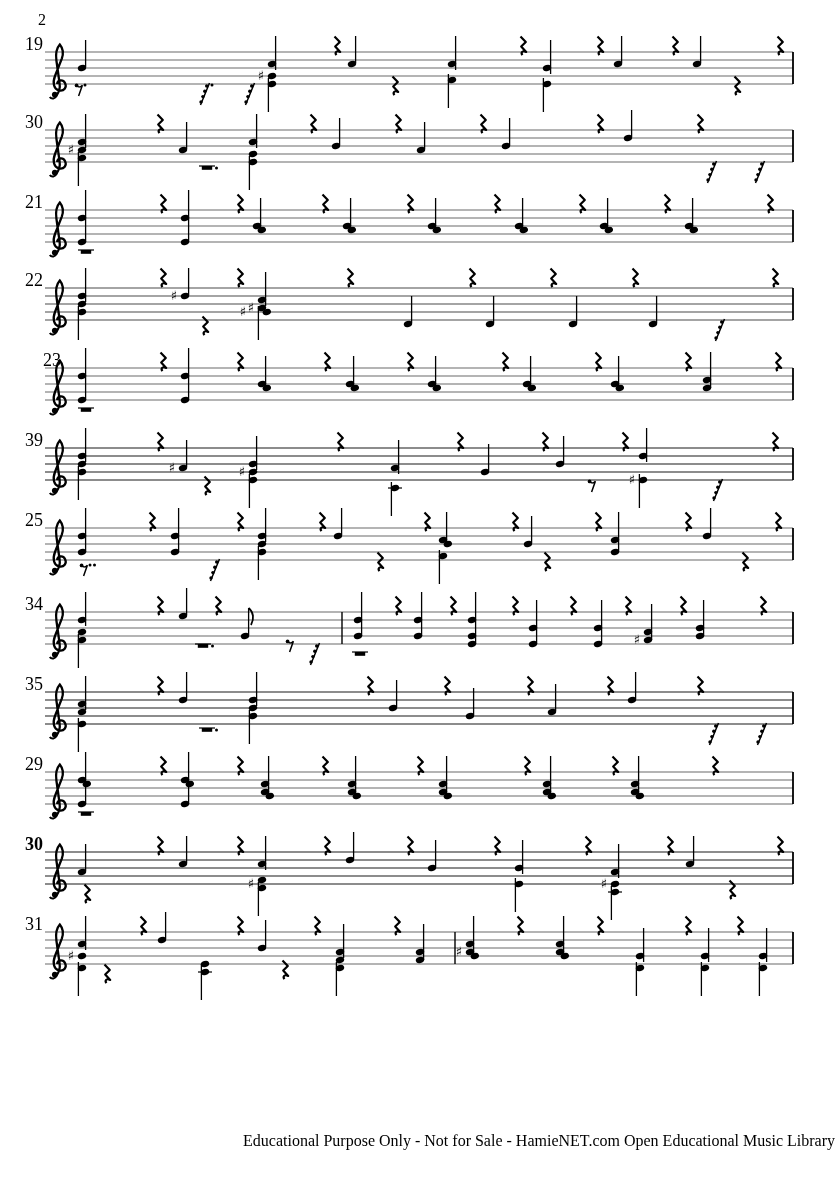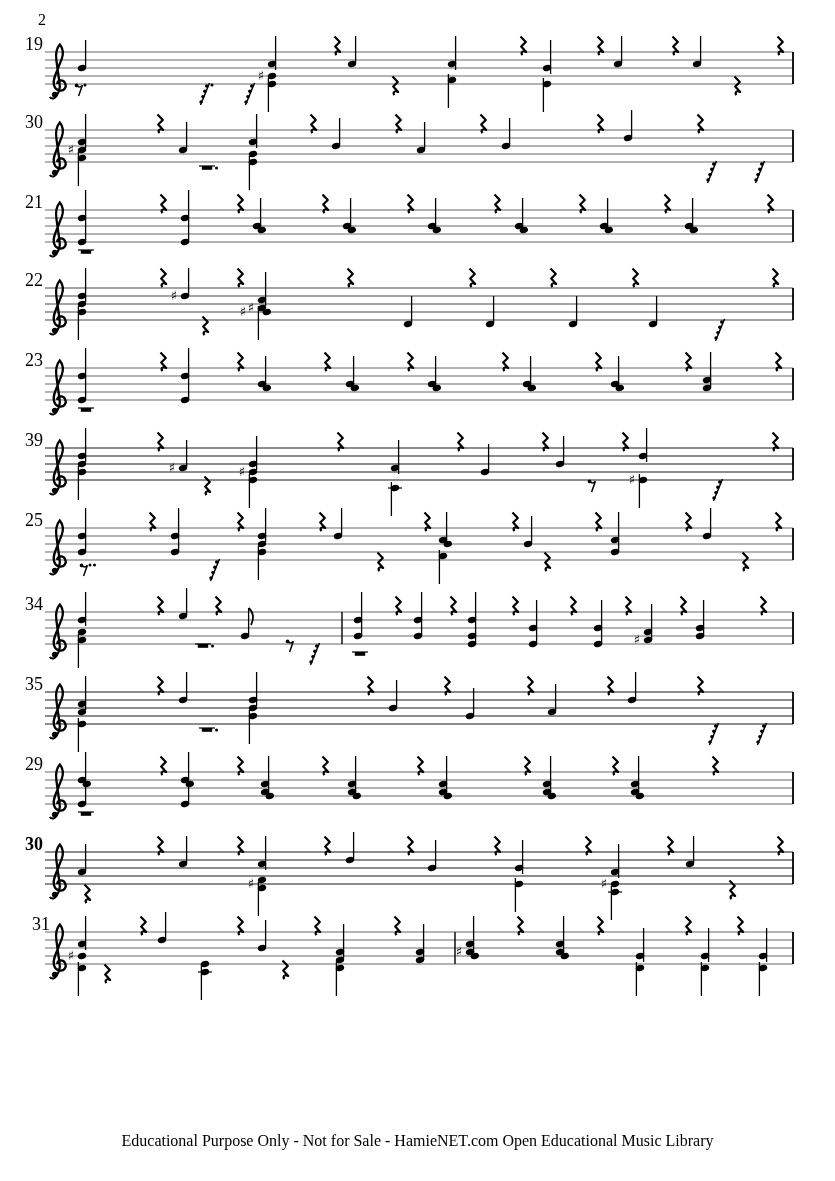--- a/index.html
+++ b/index.html
@@ -16,21 +16,21 @@
     position:absolute;left:38px;top:12px;
     font-size:16px;line-height:1;
   }
   .measure-number{
     position:absolute;
     font-size:18px;line-height:1;
     font-family:"Liberation Serif", serif;
   }
   .footer{
     position:absolute;left:0;top:1132px;width:835px;
-    text-align:center;
+    text-align:right;
     font-size:16px;
     font-family:"Liberation Serif", serif;
   }
   svg{position:absolute;left:0;top:0;}
 </style>
 </head>
 <body>
 
 <div class="page">
   <div class="page-number">2</div>
@@ -1116,23 +1116,23 @@
           <line x1="766.6" y1="962" x2="766.6" y2="928" stroke="#000000" stroke-width="1.3"></line>
           <line x1="759.4" y1="962" x2="759.4" y2="996" stroke="#000000" stroke-width="1.3"></line>
         </g>
       </g>
     </svg>
   <div id="measure-numbers">
       <span class="measure-number" style="left: 25px; top: 35px;">19</span>
       <span class="measure-number" style="left: 25px; top: 113px;">30</span>
       <span class="measure-number" style="left: 25px; top: 193px;">21</span>
       <span class="measure-number" style="left: 25px; top: 271px;">22</span>
-      <span class="measure-number" style="left: 25px; top: 351px; text-align: center;">23</span>
+      <span class="measure-number" style="left: 43px; top: 351px; text-align: center;">23</span>
       <span class="measure-number" style="left: 25px; top: 431px;">39</span>
       <span class="measure-number" style="left: 25px; top: 511px;">25</span>
       <span class="measure-number" style="left: 25px; top: 595px;">34</span>
       <span class="measure-number" style="left: 25px; top: 675px;">35</span>
       <span class="measure-number" style="left: 25px; top: 755px;">29</span>
       <span class="measure-number" style="left: 25px; top: 835px; font-weight: bold;">30</span>
-      <span class="measure-number" style="left: 32px; top: 915px;">31</span>
+      <span class="measure-number" style="left: 25px; top: 915px;">31</span>
     </div>
   <div class="footer">Educational Purpose Only - Not for Sale - HamieNET.com Open Educational Music Library</div>
 </div>
 
 </body></html>

